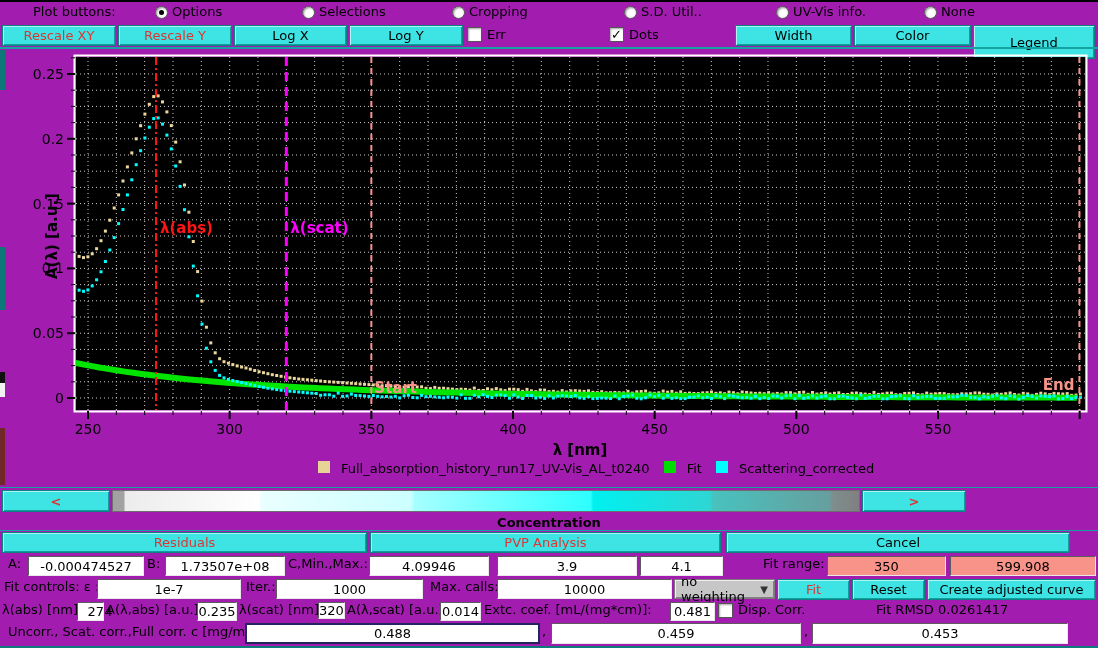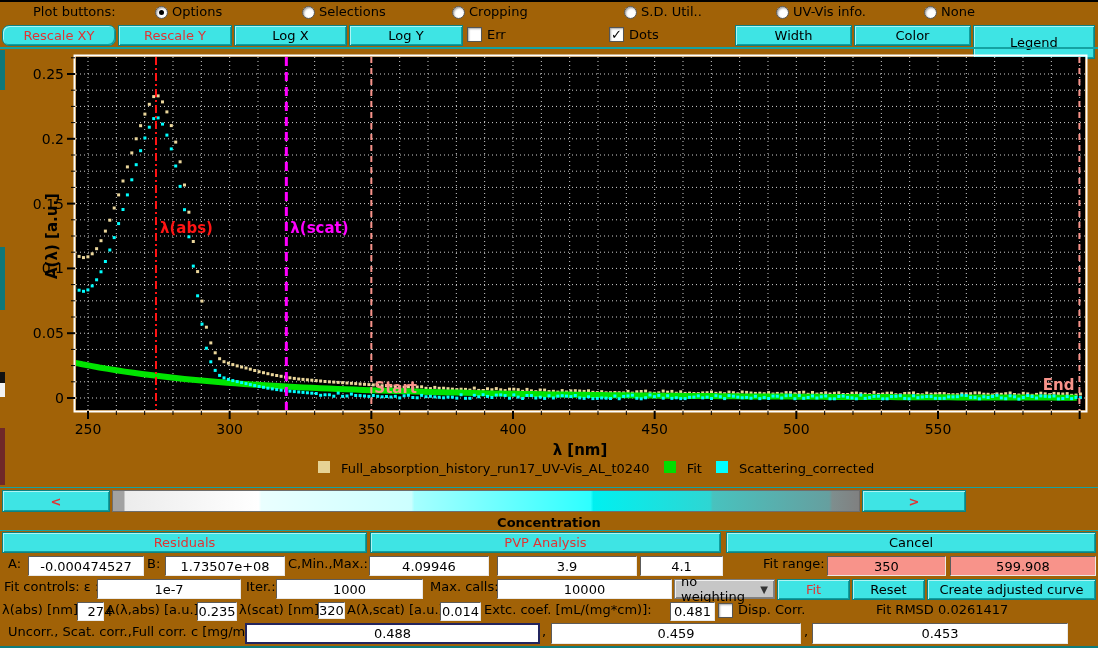--- a/index.html
+++ b/index.html
@@ -1,16 +1,16 @@
 <!DOCTYPE html>
 <html><head>
 <meta charset="utf-8">
 <style>
   html,body{margin:0;padding:0;background:#9a9a9a;}
-  #app{position:relative;width:1098px;height:648px;background:#a16207;
+  #app{position:relative;width:1098px;height:648px;background:#a21caf;
        font-family:"DejaVu Sans","Liberation Sans",sans-serif;font-size:13px;color:#000;
        overflow:hidden;border-bottom:2px solid #0f7c7c;box-sizing:border-box;}
   .abs{position:absolute;}
   .lbl{position:absolute;display:flex;align-items:center;white-space:nowrap;}
   .cyan-btn{position:absolute;background:#3ee4e4;border:1px solid #0c8282;
        box-shadow:inset 1px 1px 0 #aef4f4,inset -1px -1px 0 #119e9e;
        display:flex;align-items:center;justify-content:center;font-size:13px;cursor:pointer;box-sizing:border-box;}
   .red-text{color:#e03434;}
   .field{position:absolute;background:#ffffff;border:1px solid;border-color:#5c5c5c #e9e9e9 #e9e9e9 #5c5c5c;
        display:flex;align-items:center;justify-content:center;font-size:13px;box-sizing:border-box;}
@@ -58,21 +58,21 @@
 
   <div class="radio" style="left:624px;top:6px;"></div>
   <div class="lbl" style="left:641px;top:4px;">S.D. Util..</div>
 
   <div class="radio" style="left:776px;top:6px;"></div>
   <div class="lbl" style="left:793px;top:4px;">UV-Vis info.</div>
 
   <div class="radio" style="left:924px;top:6px;"></div>
   <div class="lbl" style="left:941px;top:4px;">None</div>
 
-  <div class="cyan-btn red-text" style="left:2px;top:25px;width:114px;height:21px;border-radius:7px;">Rescale XY</div>
+  <div class="cyan-btn red-text" style="left:2px;top:25px;width:114px;height:21px;">Rescale XY</div>
   <div class="cyan-btn red-text" style="left:118px;top:25px;width:114px;height:21px;">Rescale Y</div>
   <div class="cyan-btn" style="left:234px;top:25px;width:113px;height:21px;">Log X</div>
   <div class="cyan-btn" style="left:349px;top:25px;width:114px;height:21px;">Log Y</div>
 
   <div class="cb" id="err-cb" style="left:467px;top:27px;"></div>
   <div class="lbl" style="left:487px;top:27px;">Err</div>
 
   <div class="cb" id="dots-cb" style="left:609px;top:27px;">✓</div>
   <div class="lbl" style="left:629px;top:27px;">Dots</div>
 
@@ -714,21 +714,21 @@
 
   <div class="cyan-btn red-text" style="left:2px;top:490px;width:108px;height:22px;font-weight:bold;">&lt;</div>
   <div id="grad-bar"></div>
   <div class="cyan-btn red-text" style="left:862px;top:490px;width:104px;height:22px;font-weight:bold;">&gt;</div>
 
   <div class="conc-header">Concentration</div>
   <div class="teal-line" style="top:530px;height:1px;"></div>
 
   <div class="cyan-btn red-text" style="left:2px;top:532px;width:365px;height:21px;">Residuals</div>
   <div class="cyan-btn red-text" style="left:370px;top:532px;width:351px;height:21px;">PVP Analysis</div>
-  <div class="cyan-btn" style="left:726px;top:532px;width:370px;height:21px;">Cancel</div>
+  <div class="cyan-btn" style="left:726px;top:532px;width:344px;height:21px;">Cancel</div>
 
   <div class="lbl" style="left:8px;top:556px;">A:</div>
   <div class="field" style="left:28px;top:556px;width:116px;height:20px;">-0.000474527</div>
   <div class="lbl" style="left:147px;top:556px;">B:</div>
   <div class="field" style="left:165px;top:556px;width:120px;height:20px;">1.73507e+08</div>
   <div class="lbl" style="left:288px;top:556px;">C,Min.,Max.:</div>
   <div class="field" style="left:369px;top:556px;width:120px;height:20px;">4.09946</div>
   <div class="field" style="left:497px;top:556px;width:140px;height:20px;">3.9</div>
   <div class="field" style="left:640px;top:556px;width:83px;height:20px;">4.1</div>
   <div class="lbl" style="left:763px;top:556px;">Fit range:</div>

